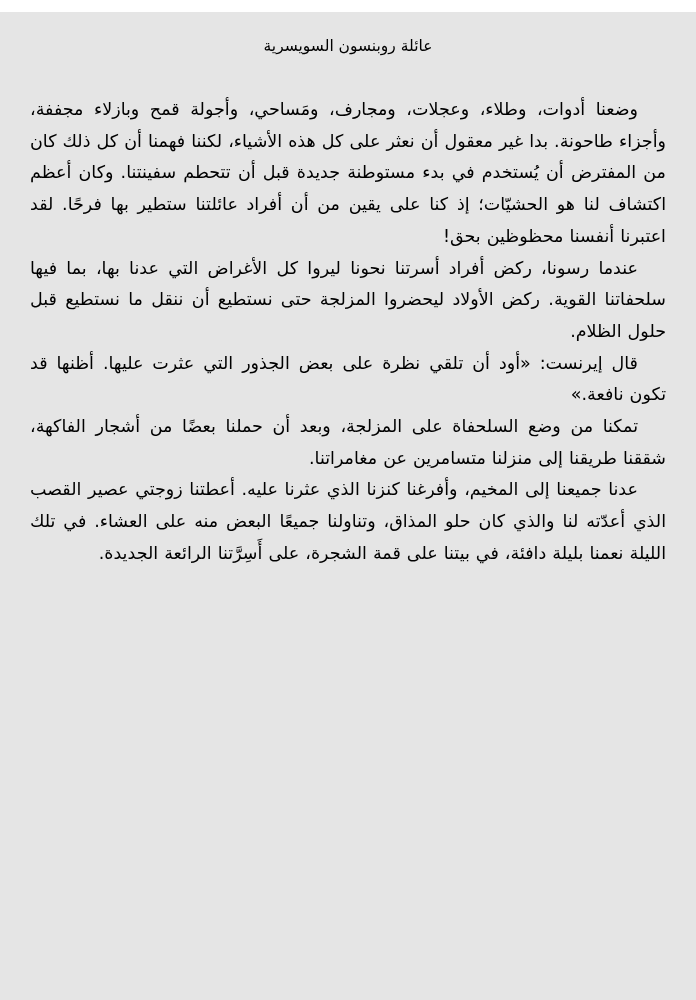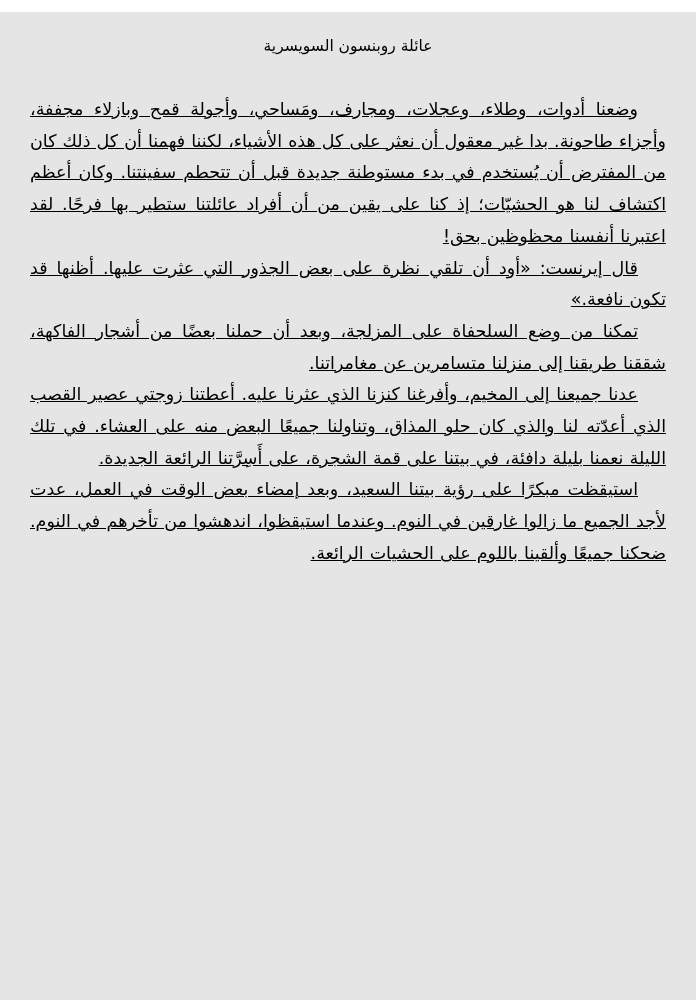--- a/index.html
+++ b/index.html
@@ -33,29 +33,28 @@
     line-height: 31.7px;
     text-align: justify;
     direction: rtl;
     unicode-bidi: embed;
   }
   .doc-body p {
     margin: 0;
     padding: 0;
     text-indent: 28px; 
     word-spacing: 0.5px;
-    text-decoration: underline;
   }
 </style>
 </head>
 <body>
 
 <div class="page">
   <h1 class="doc-title">عائلة روبنسون السويسرية</h1>
 
   <div class="doc-body">
     <p>وضعنا أدوات، وطلاء، وعجلات، ومجارف، ومَساحي، وأجولة قمح وبازلاء مجففة، وأجزاء طاحونة. بدا غير معقول أن نعثر على كل هذه الأشياء، لكننا فهمنا أن كل ذلك كان من المفترض أن يُستخدم في بدء مستوطنة جديدة قبل أن تتحطم سفينتنا. وكان أعظم اكتشاف لنا هو الحشيّات؛ إذ كنا على يقين من أن أفراد عائلتنا ستطير بها فرحًا. لقد اعتبرنا أنفسنا محظوظين بحق!</p>
+    <p>عندما رسونا، ركض أفراد أسرتنا نحونا ليروا كل الأغراض التي عدنا بها، بما فيها سلحفاتنا القوية. ركض الأولاد ليحضروا المزلجة حتى نستطيع أن ننقل ما نستطيع قبل حلول الظلام.</p>
     <p>قال إيرنست: «أود أن تلقي نظرة على بعض الجذور التي عثرت عليها. أظنها قد تكون نافعة.»</p>
     <p>تمكنا من وضع السلحفاة على المزلجة، وبعد أن حملنا بعضًا من أشجار الفاكهة، شققنا طريقنا إلى منزلنا متسامرين عن مغامراتنا.</p>
     <p>عدنا جميعنا إلى المخيم، وأفرغنا كنزنا الذي عثرنا عليه. أعطتنا زوجتي عصير القصب الذي أعدّته لنا والذي كان حلو المذاق، وتناولنا جميعًا البعض منه على العشاء. في تلك الليلة نعمنا بليلة دافئة، في بيتنا على قمة الشجرة، على أَسِرَّتنا الرائعة الجديدة.</p>
-    <p>استيقظت مبكرًا على رؤية بيتنا السعيد، وبعد إمضاء بعض الوقت في العمل، عدت لأجد الجميع ما زالوا غارقين في النوم. وعندما استيقظوا، اندهشوا من تأخرهم في النوم. ضحكنا جميعًا وألقينا باللوم على الحشيات الرائعة.</p>
   </div>
 </div>
 
 </body></html>

